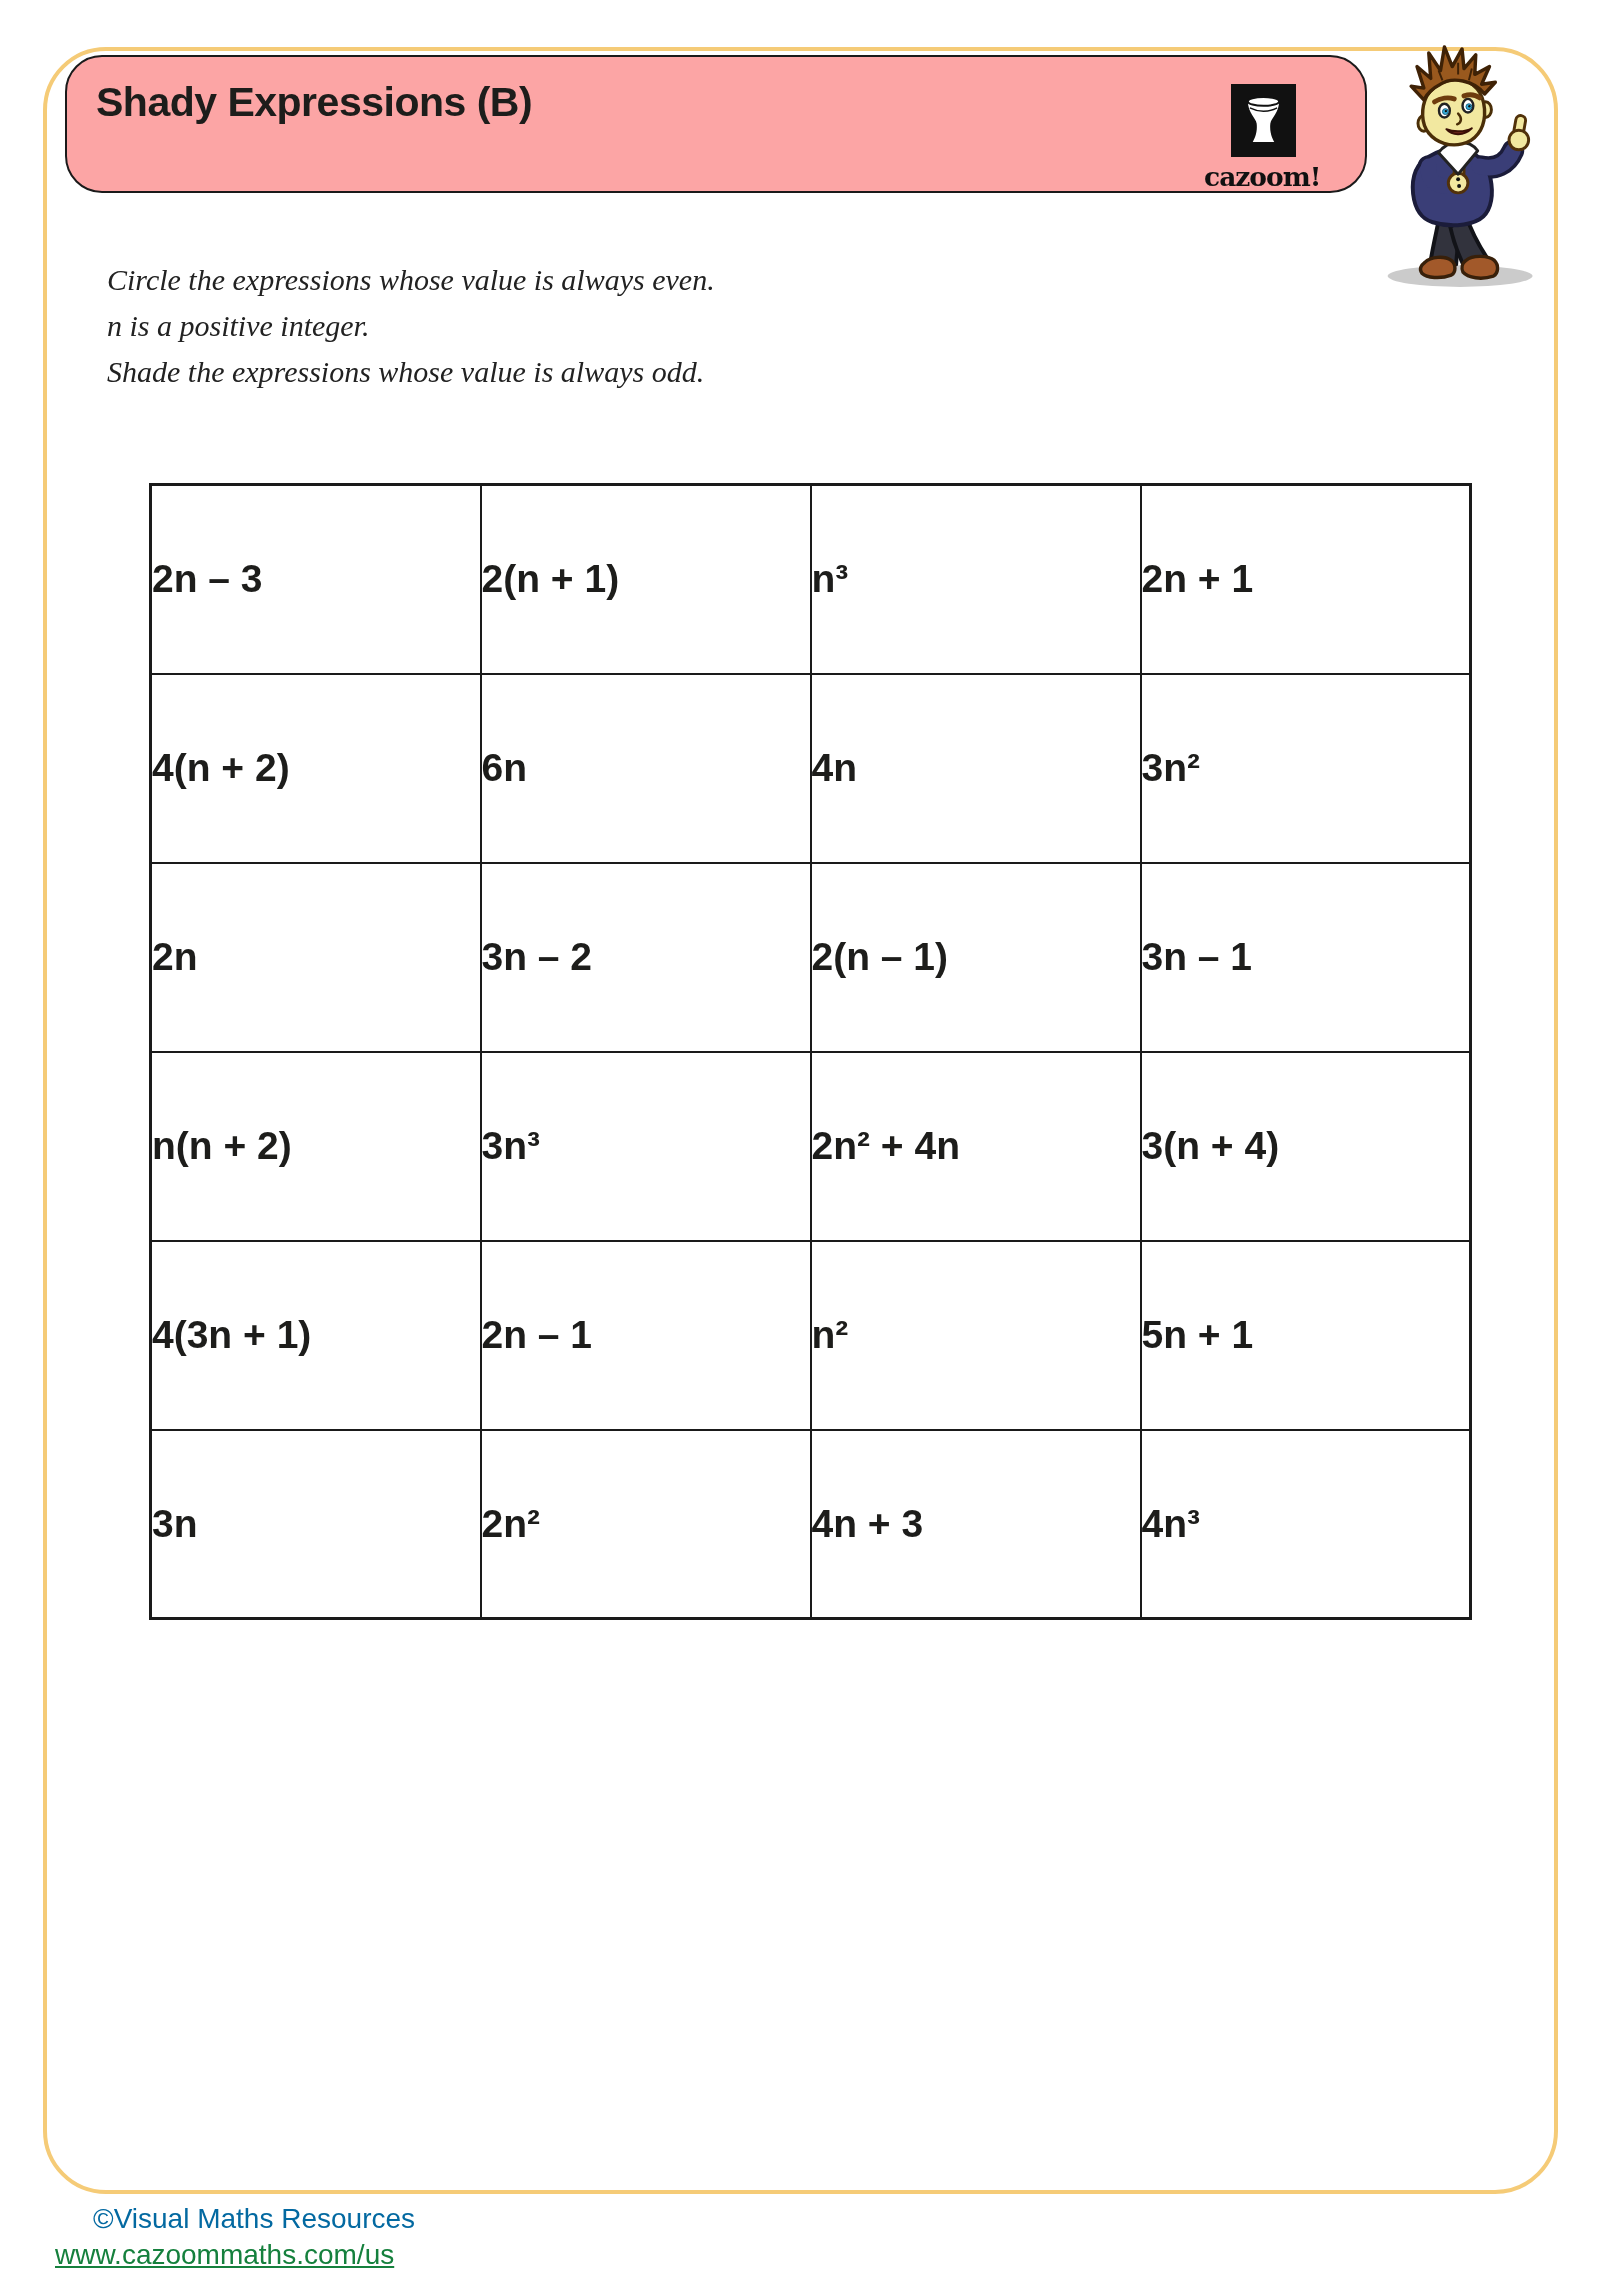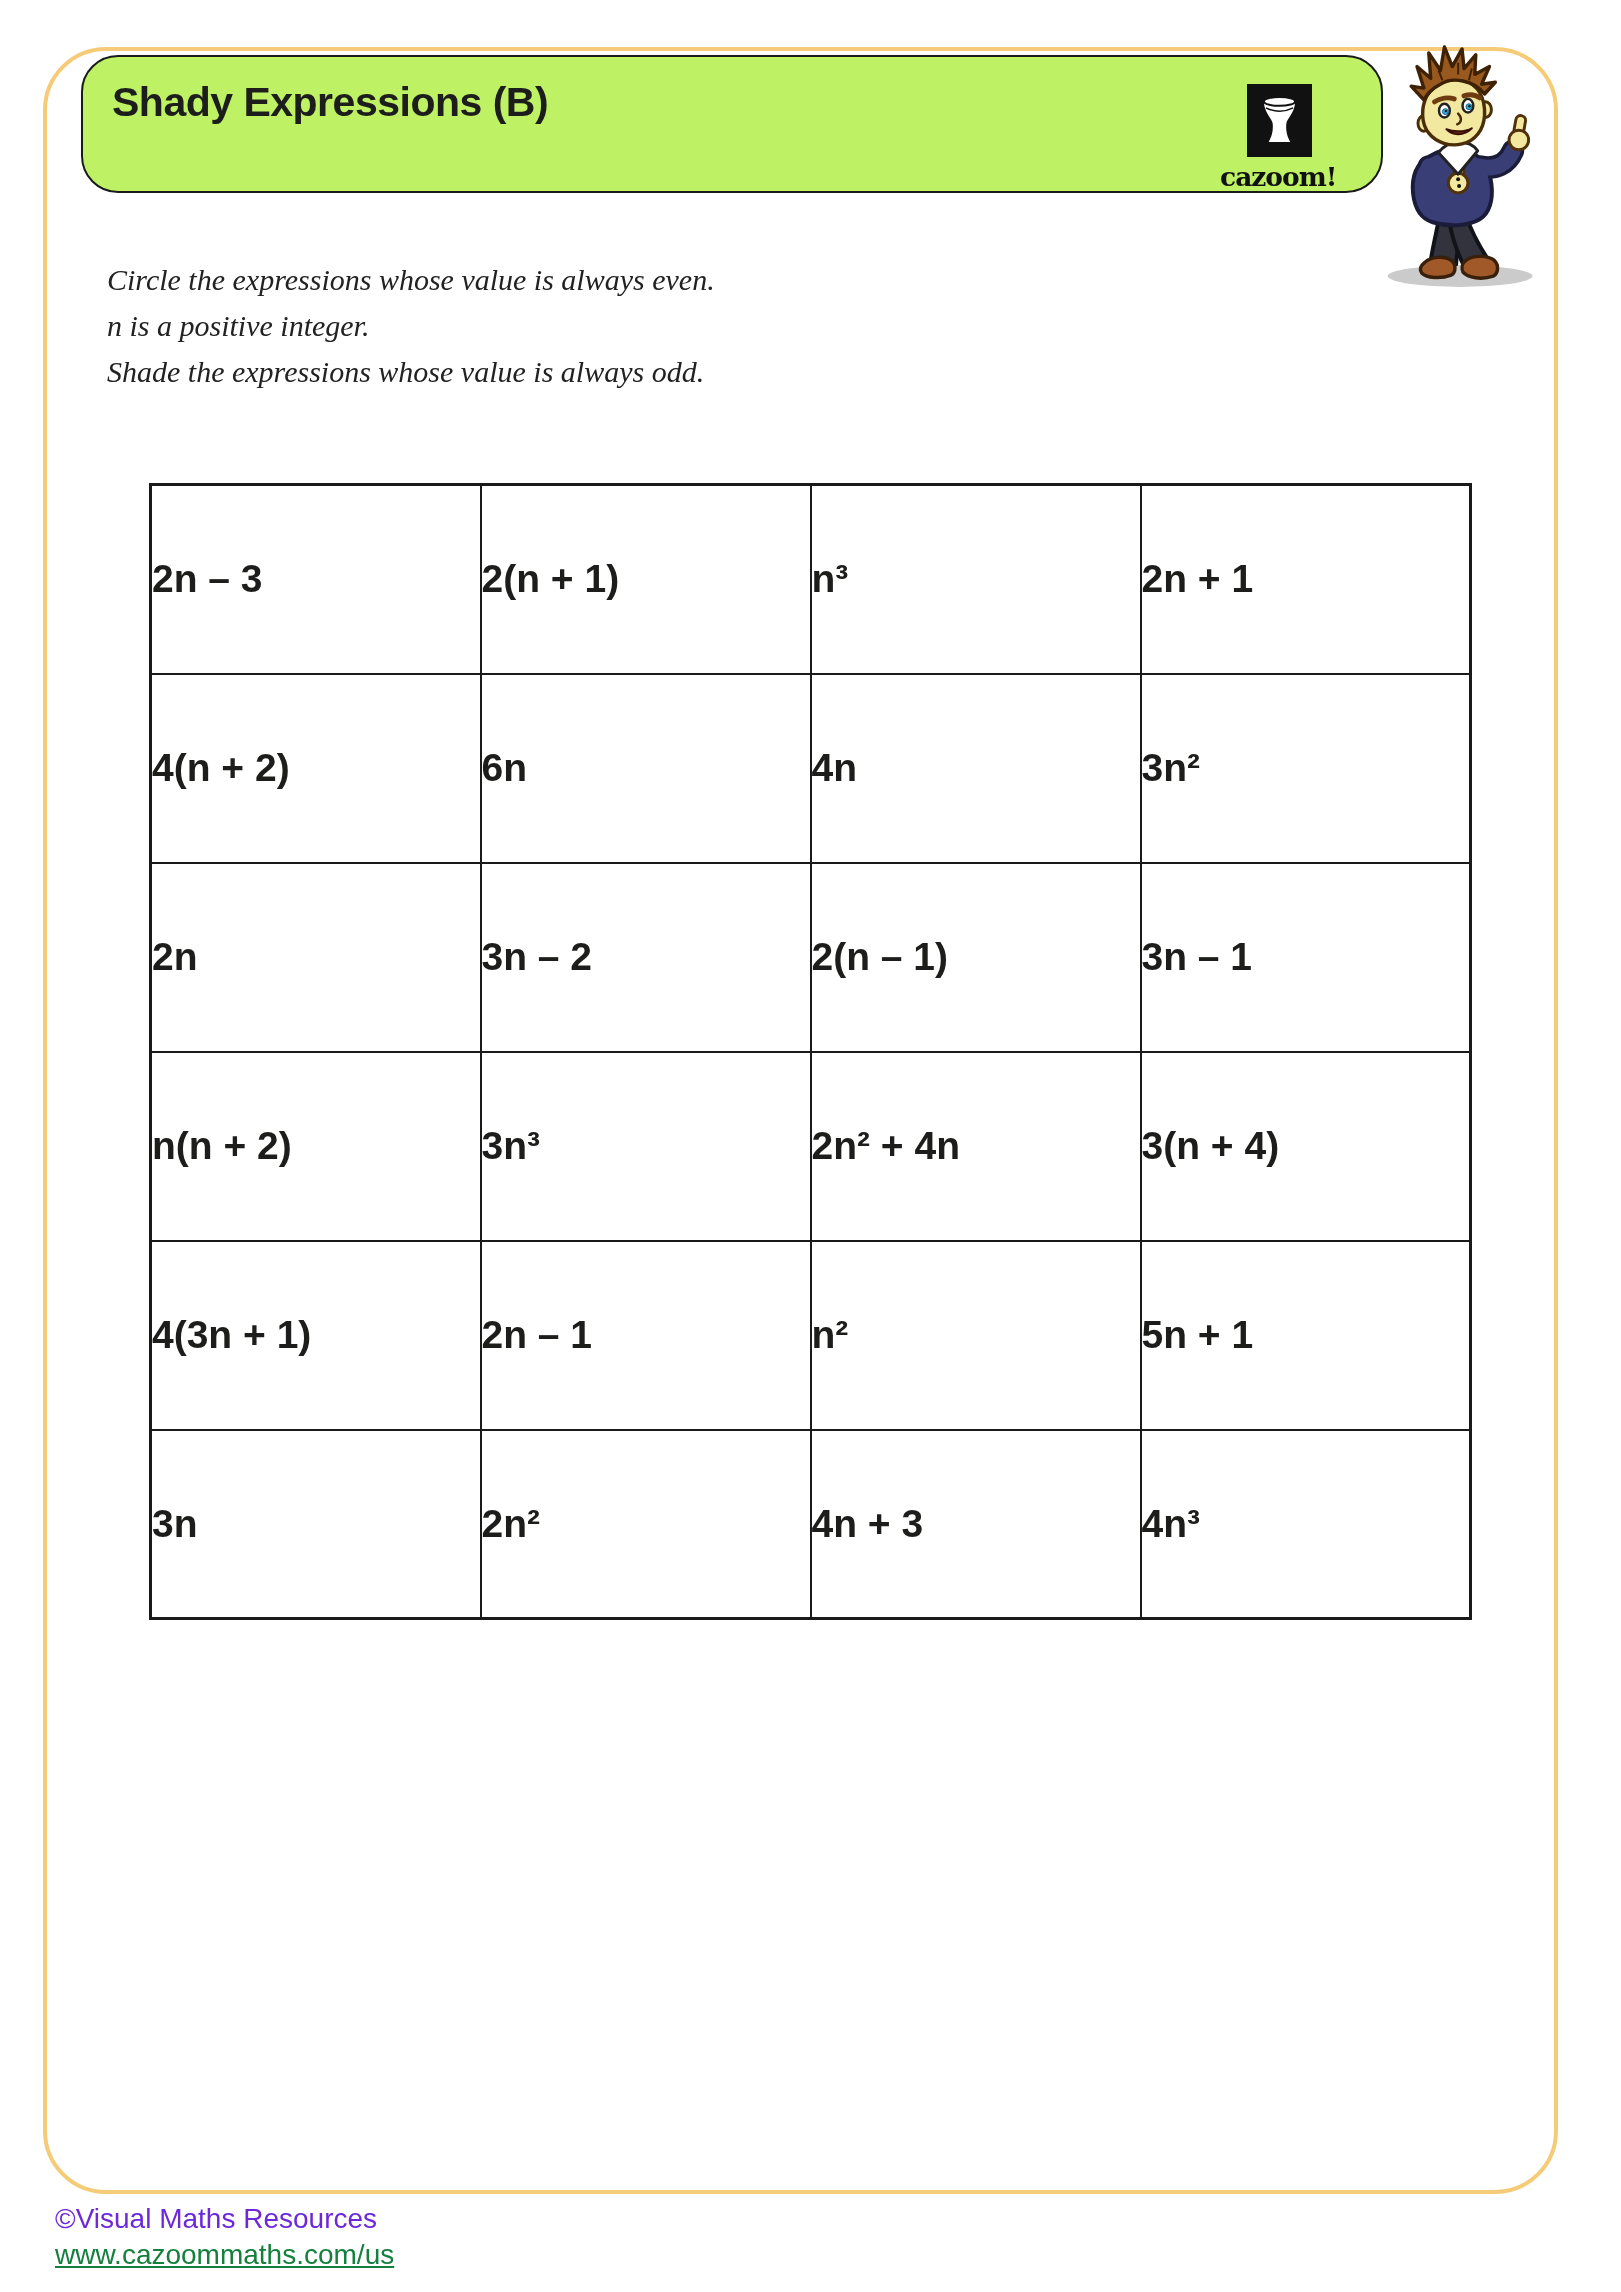--- a/index.html
+++ b/index.html
@@ -19,23 +19,23 @@
     left:43px; top:47px;
     width:1515px; height:2147px;
     border:4.9px solid #F5CB77;
     border-radius:63px;
     z-index:1;
   }
 
   
   .title-box {
     position:absolute;
-    left:81px; top:55px;
+    left:65px; top:55px;
     width:1302px; height:138px;
-    background:#bef264;
+    background:#fca5a5;
     border:2.9px solid #1A1A1A;
     border-radius:37px;
     z-index:2;
   }
   .title-box h1 {
     position:absolute;
     left:29px; top:21.6px;
     font-size:41px;
     font-weight:bold;
     letter-spacing:-0.5px;
@@ -105,21 +105,21 @@
   }
 
   
   .footer {
     position:absolute;
     left:55px; top:2201px;
     font-size:28px;
     line-height:36px;
     z-index:2;
   }
-  .footer .copyright { color:#6d28d9; }
+  .footer .copyright { color:#0369a1;margin-left:38px; }
   .footer .link {
     color:#15803d;
     text-decoration:underline;
     cursor:pointer;
   }
 </style>
 </head>
 <body>
 
 <div class="page">

